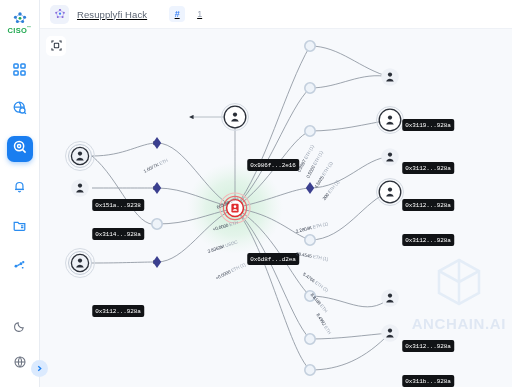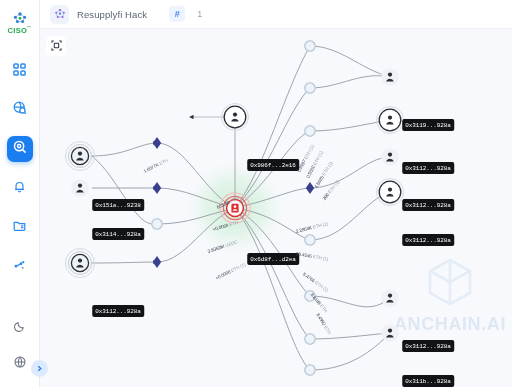--- a/index.html
+++ b/index.html
@@ -49,21 +49,21 @@
     display: flex; align-items: center; justify-content: center;
     font-size: 9px; cursor: pointer; z-index: 30;
   }
 
   
   .main { flex: 1; display: flex; flex-direction: column; position: relative; background: #f7f9fc; }
 
   .topbar {
     height: 29px; background: #ffffff; display: flex; align-items: center;
     padding-left: 10px; gap: 8px; flex: 0 0 29px;
-    border-bottom: 1px solid #eef1f6; position: relative; z-index: 10;
+    border-bottom: 1px solid #eef1f6; position: relative; z-index: 10; text-decoration: underline;
   }
   .tab-icon {
     width: 19px; height: 19px; border-radius: 5px; background: #eef2fb;
     display: flex; align-items: center; justify-content: center;
   }
   .tab-title { font-size: 9.5px; color: #5b6472; letter-spacing: .1px; }
   .hash-badge {
     width: 16px; height: 16px; border-radius: 4px; background: #eef4fe;
     display: flex; align-items: center; justify-content: center;
     font-size: 9px; color: #3b82f6; font-weight: 700; margin-left: 14px;
@@ -79,21 +79,21 @@
     cursor: pointer; z-index: 8; color: #2b3340;
   }
 
   
   .watermark {
     position: absolute; right: 6px; bottom: 54px;
     display: flex; flex-direction: column; align-items: center;
     pointer-events: none; user-select: none; z-index: 1; opacity: .9;
   }
   .wm-text {
-    font-size: 18px; font-weight: 700; color: #dde6f3;
+    font-size: 15px; font-weight: 700; color: #dde6f3;
     letter-spacing: .6px; line-height: 18px; margin-top: 1px;
   }
 
   svg.graph { position: absolute; inset: 0; width: 100%; height: 100%; z-index: 3; }
 
   
   .labels-layer { position: absolute; inset: 0; z-index: 6; pointer-events: none; }
   .addr-chip {
     position: absolute; transform: translate(-50%, 0);
     background: #111316; color: #ffffff;

